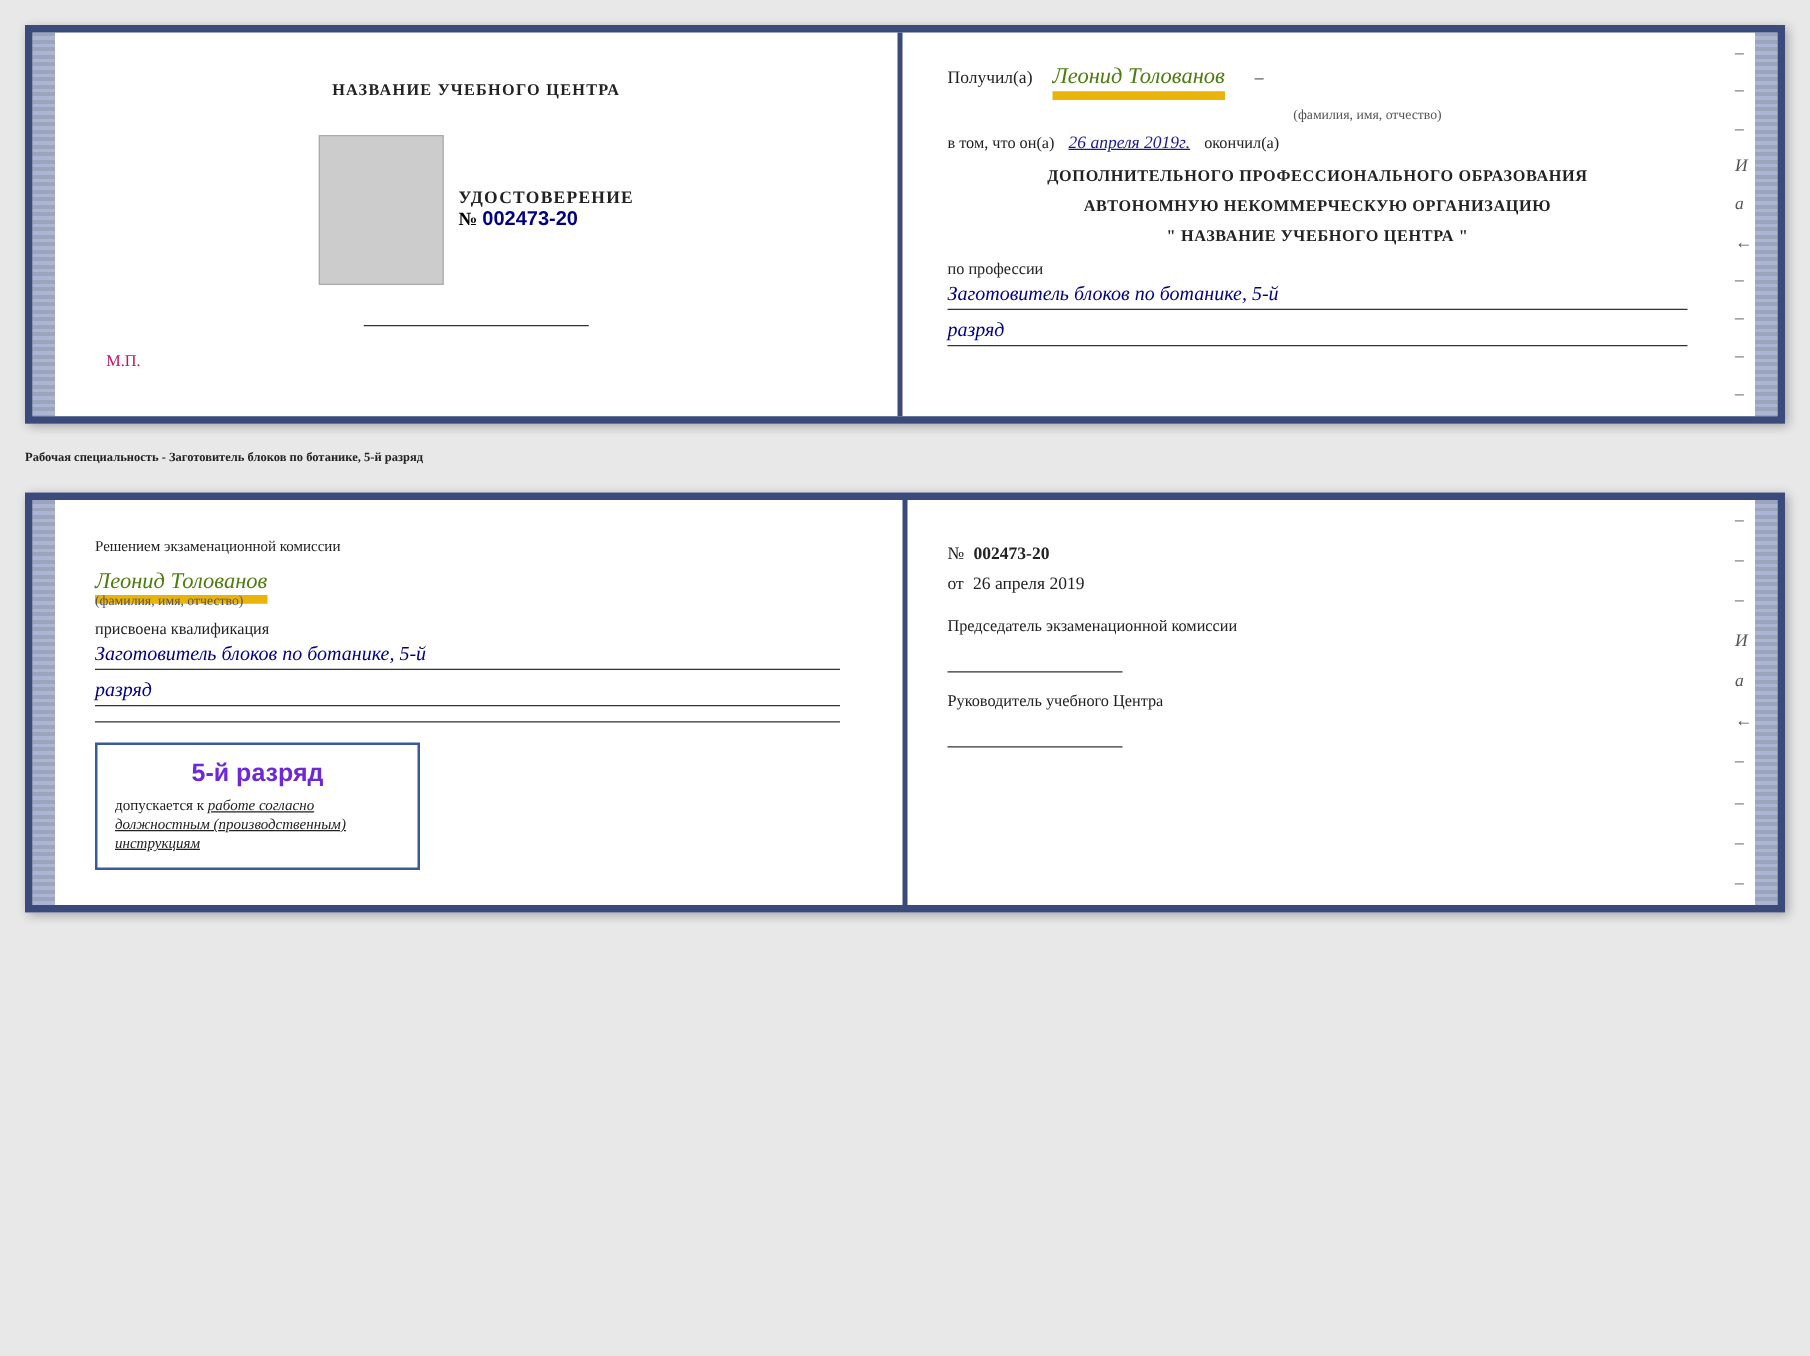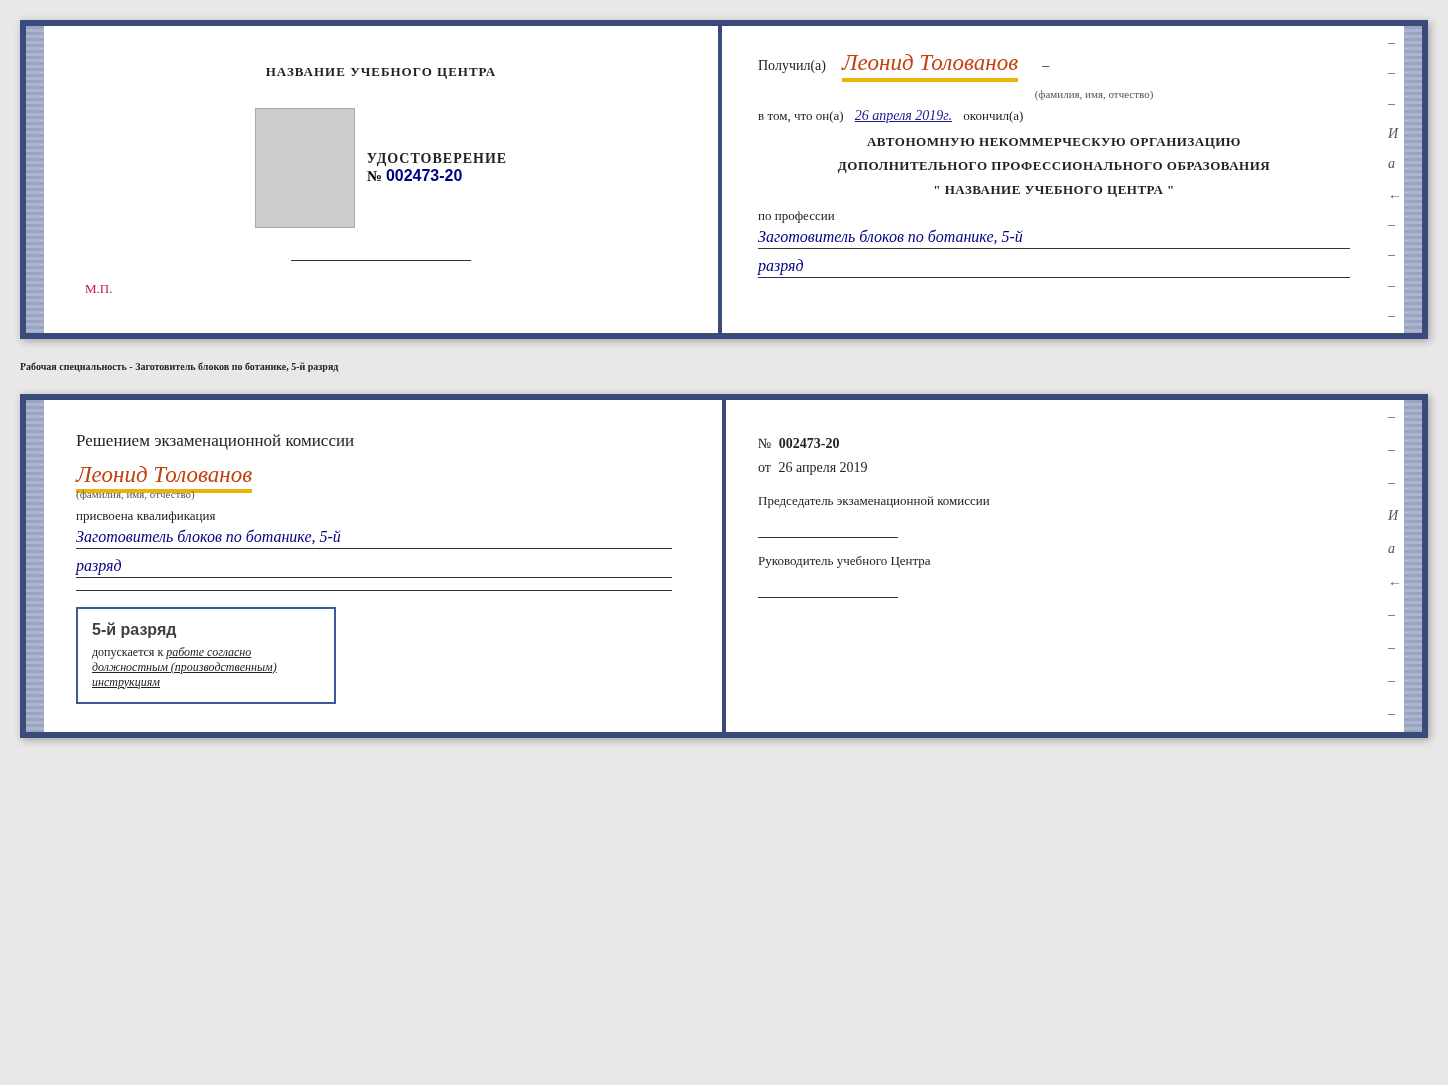--- a/index.html
+++ b/index.html
@@ -144,24 +144,24 @@
       font-size: 14px;
       color: #222;
       margin-bottom: 6px;
       display: flex;
       align-items: baseline;
       gap: 16px;
     }
 
     .handwritten-name {
       font-family: 'Segoe Script', cursive, 'Times New Roman';
-      font-size: 23px;
-      color: #c2410c;
+      font-size: 18px;
+      color: #4d7c0f;
       font-style: italic;
-      border-bottom: 4px solid #eab308;
+      border-bottom: 7px solid #eab308;
       padding-bottom: 2px;
     }
 
     .small-label {
       font-size: 11px;
       color: #555;
       display: block;
       text-align: center;
     }
 
@@ -277,21 +277,21 @@
       margin-left: 18px;
       width: calc(100% - 36px);
     }
 
     .inner-exam-right {
       margin-right: 18px;
       width: calc(100% - 36px);
     }
 
     .exam-title {
-      font-size: 17px;
+      font-size: 12px;
       color: #222;
       line-height: 1.5;
       margin-bottom: 4px;
     }
 
     .exam-name-block {
       margin: 8px 0;
     }
 
     .exam-assigned-label {
@@ -301,25 +301,25 @@
     }
 
     .stamp-box {
       border: 2px solid #3a5a9a;
       padding: 12px 14px;
       margin-top: 16px;
       width: 260px;
     }
 
     .stamp-rank {
-      font-size: 16px;
+      font-size: 20px;
       font-weight: bold;
-      color: #404040;
+      color: #6d28d9;
       font-family: Arial, sans-serif;
-      text-align: left;
+      text-align: center;
       display: block;
     }
 
     .stamp-admit {
       font-size: 12px;
       color: #222;
       margin-top: 6px;
     }
 
     .stamp-admit .italic-text {
@@ -422,22 +422,22 @@
           <span class="small-label">(фамилия, имя, отчество)</span>
         </div>
 
         <div class="date-line">
           <span>в том, что он(а)</span>
           <span class="handwritten-date" style="margin: 0 8px; text-align: center;">26 апреля 2019г.</span>
           <span>окончил(а)</span>
         </div>
 
         <div style="margin: 10px 0;">
+          <div class="cert-body-text bold-caps">ДОПОЛНИТЕЛЬНОГО ПРОФЕССИОНАЛЬНОГО ОБРАЗОВАНИЯ</div>
           <div class="cert-body-text bold-caps">АВТОНОМНУЮ НЕКОММЕРЧЕСКУЮ ОРГАНИЗАЦИЮ</div>
-          <div class="cert-body-text bold-caps">ДОПОЛНИТЕЛЬНОГО ПРОФЕССИОНАЛЬНОГО ОБРАЗОВАНИЯ</div>
           <div class="cert-body-text bold-caps">"  НАЗВАНИЕ УЧЕБНОГО ЦЕНТРА  "</div>
         </div>
 
         <div class="profession-label">по профессии</div>
         <span class="handwritten-profession">Заготовитель блоков по ботанике, 5-й</span>
         <span class="handwritten-rank">разряд</span>
 
       </div>
 
       <div class="right-margin-marks">

